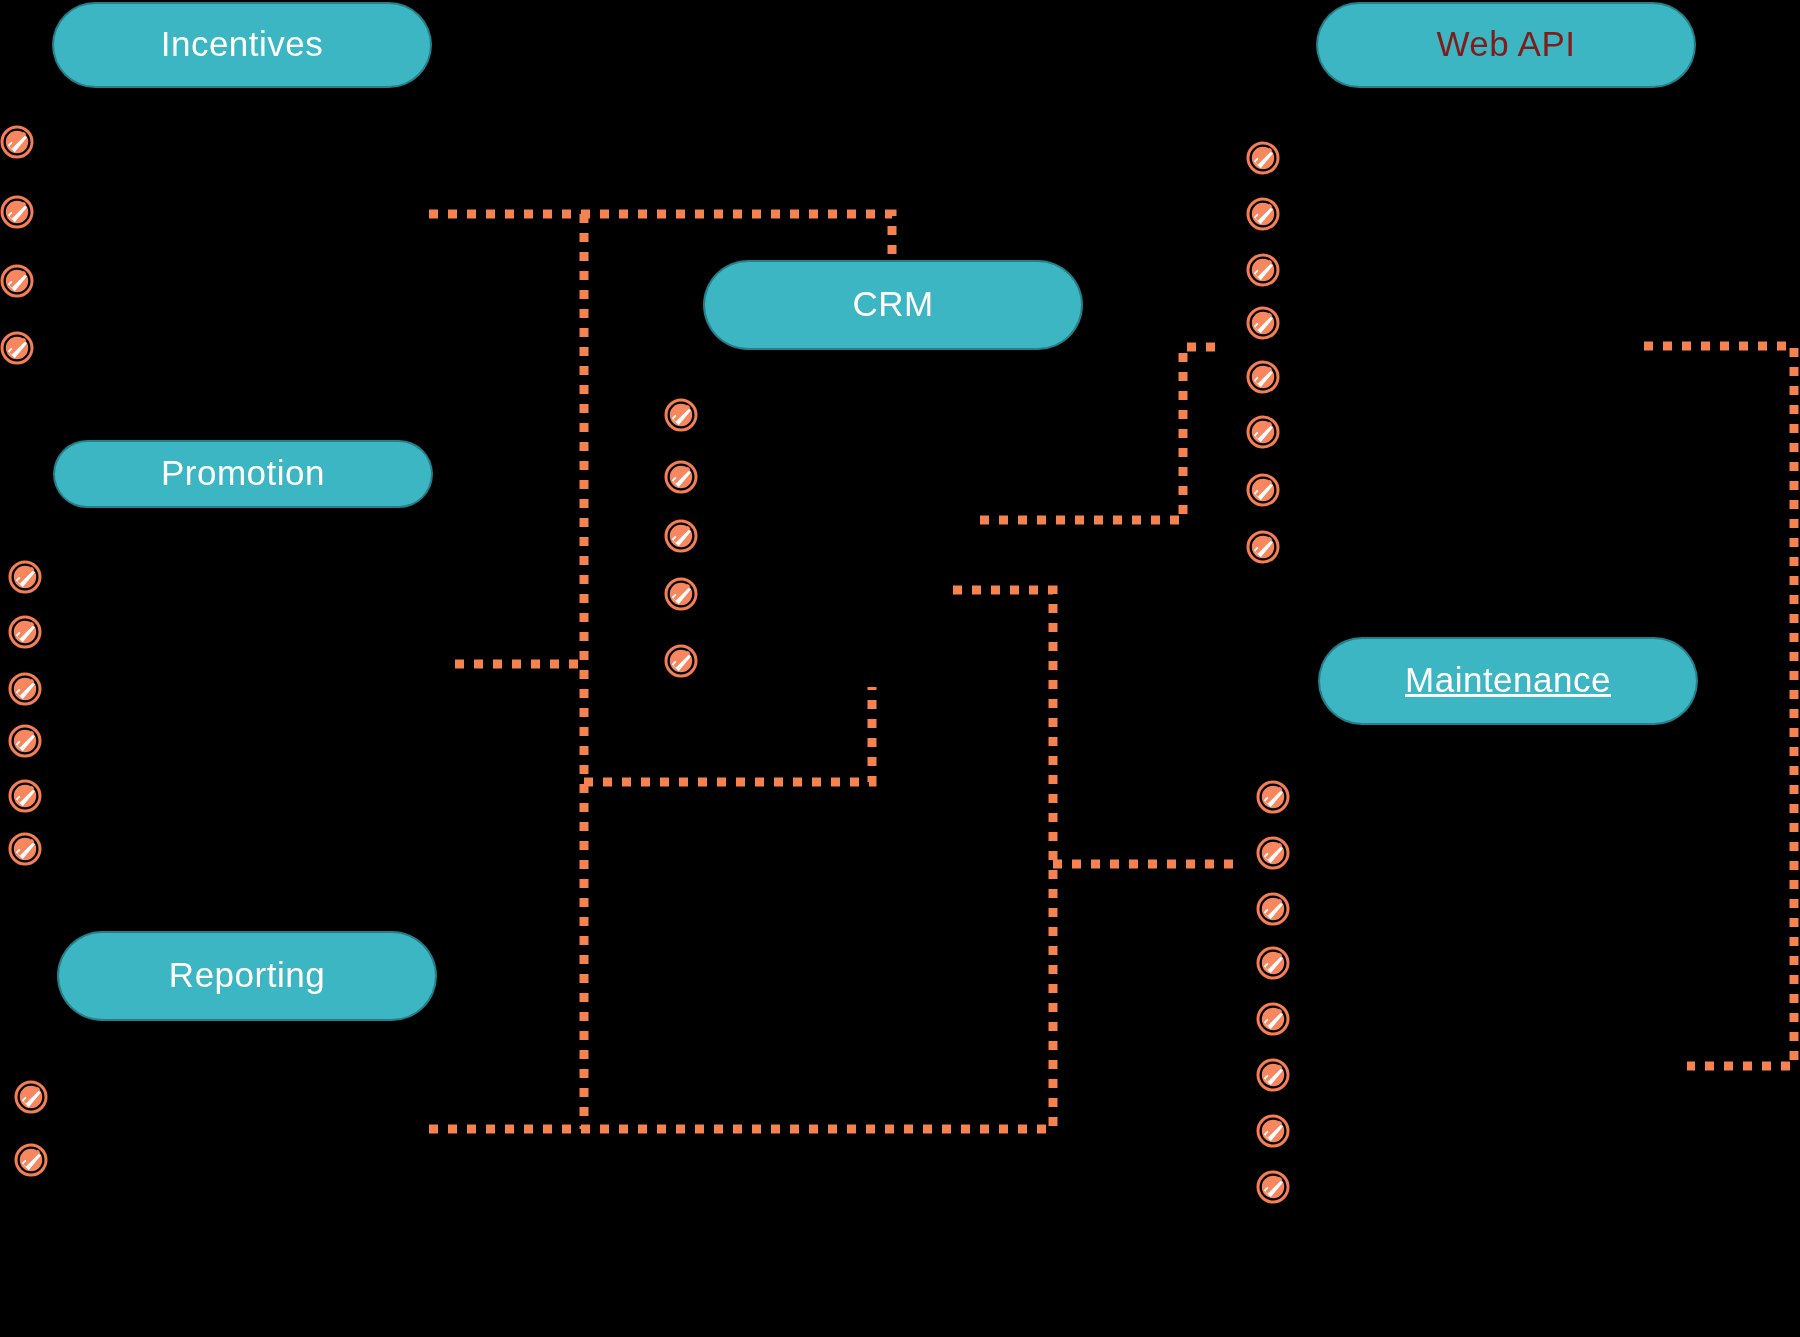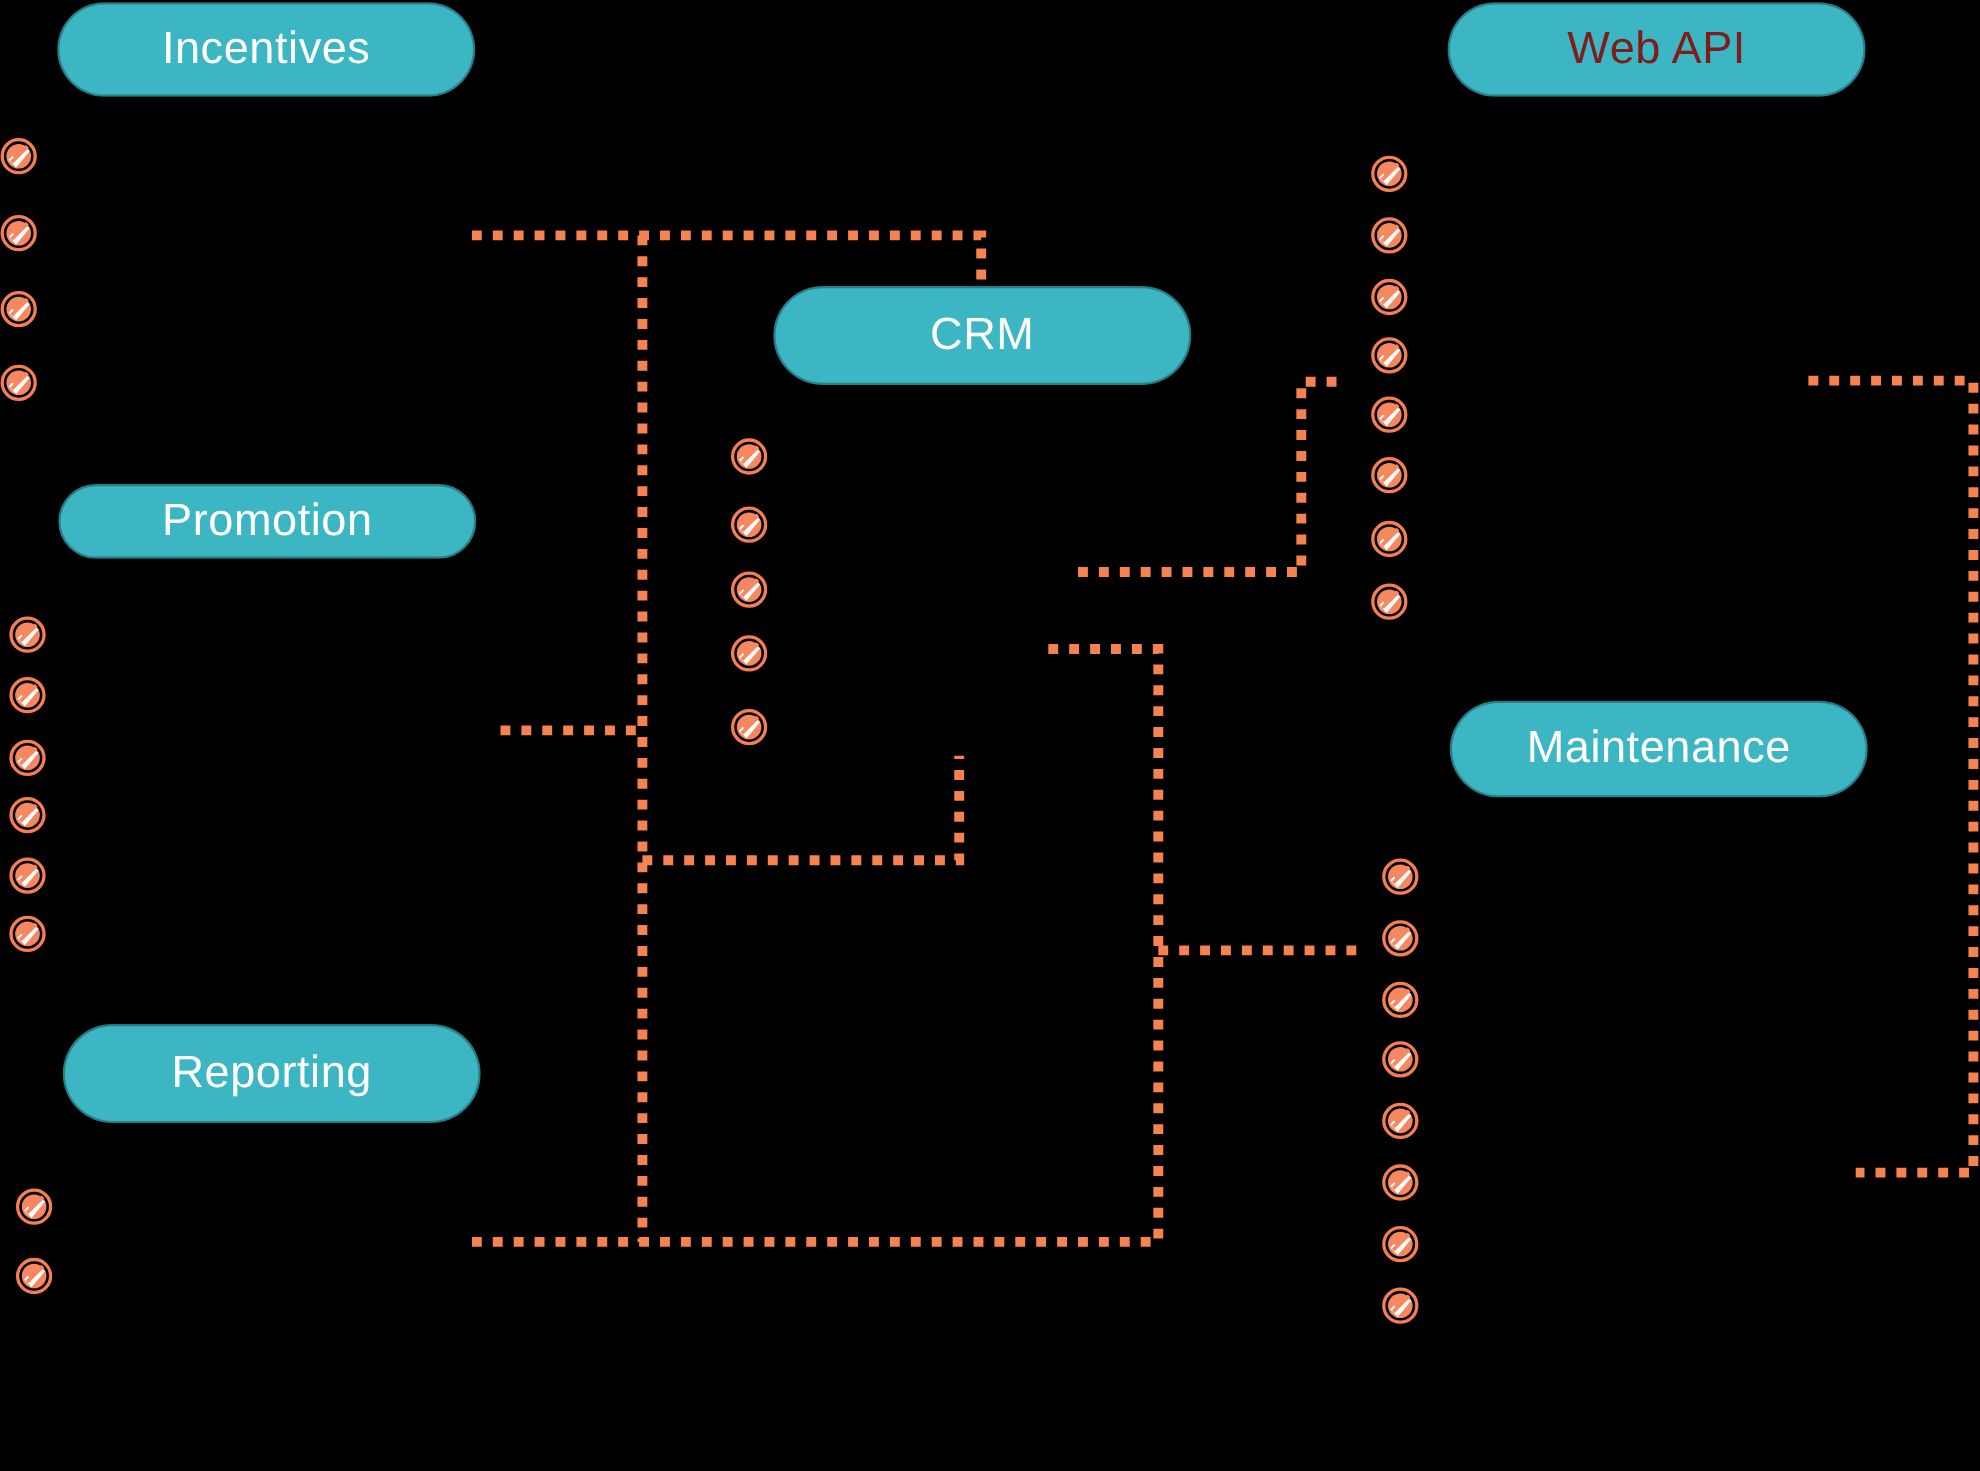--- a/index.html
+++ b/index.html
@@ -13,21 +13,21 @@
   .lines-layer{position:absolute;left:0;top:0;width:1800px;height:1337px;}
   .node-pill{
     position:absolute;
     display:flex;align-items:center;justify-content:center;
     border-radius:46px;
     box-sizing:border-box;
     border:2px solid rgba(20,80,90,0.55);
   }
   .node-pill span{
     color:#fff;
-    font-size:41px;
+    font-size:35px;
     font-weight:400;
     letter-spacing:0.5px;
     line-height:1;
     padding-bottom:4px;
   }
   .task-icon{position:absolute;}
 </style>
 </head>
 <body>
 
@@ -252,16 +252,16 @@
       <div class="node-pill" style="left: 57px; top: 931px; width: 380px; height: 90px; background: rgb(59, 182, 194);">
         <span style="color: rgb(255, 255, 255);">Reporting</span>
       </div>
       <div class="node-pill" style="left: 703px; top: 260px; width: 380px; height: 90px; background: rgb(59, 182, 194);">
         <span style="color: rgb(255, 255, 255);">CRM</span>
       </div>
       <div class="node-pill" style="left: 1316px; top: 2px; width: 380px; height: 86px; background: rgb(59, 182, 194);">
         <span style="color: #7f1d1d;">Web API</span>
       </div>
       <div class="node-pill" style="left: 1318px; top: 637px; width: 380px; height: 88px; background: rgb(59, 182, 194);">
-        <span style="color: rgb(255, 255, 255);">Maintenance</span>
+        <span style="color: rgb(255, 255, 255); text-decoration: underline;">Maintenance</span>
       </div>
     </div>
 </div>
 
 </body></html>

